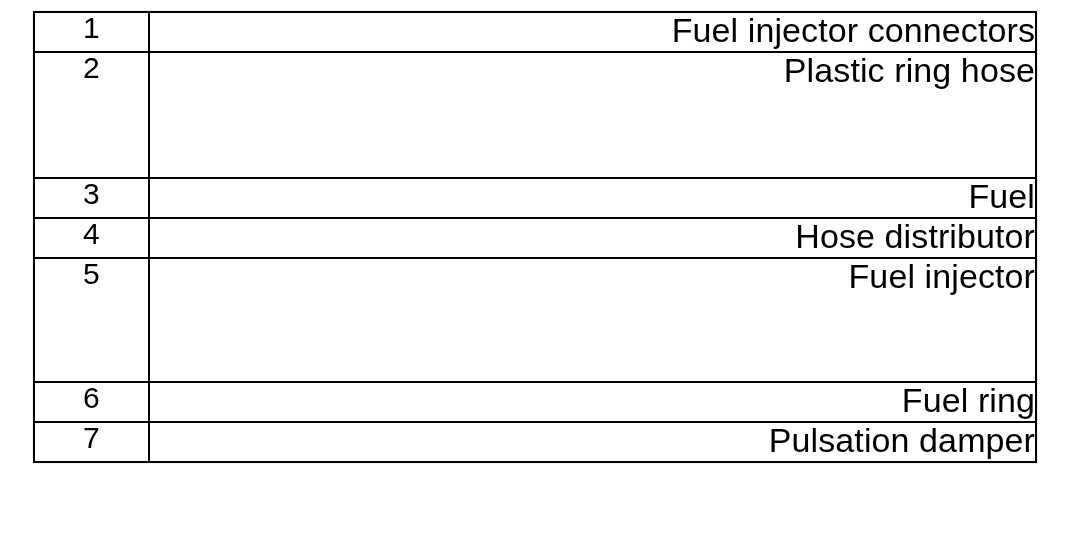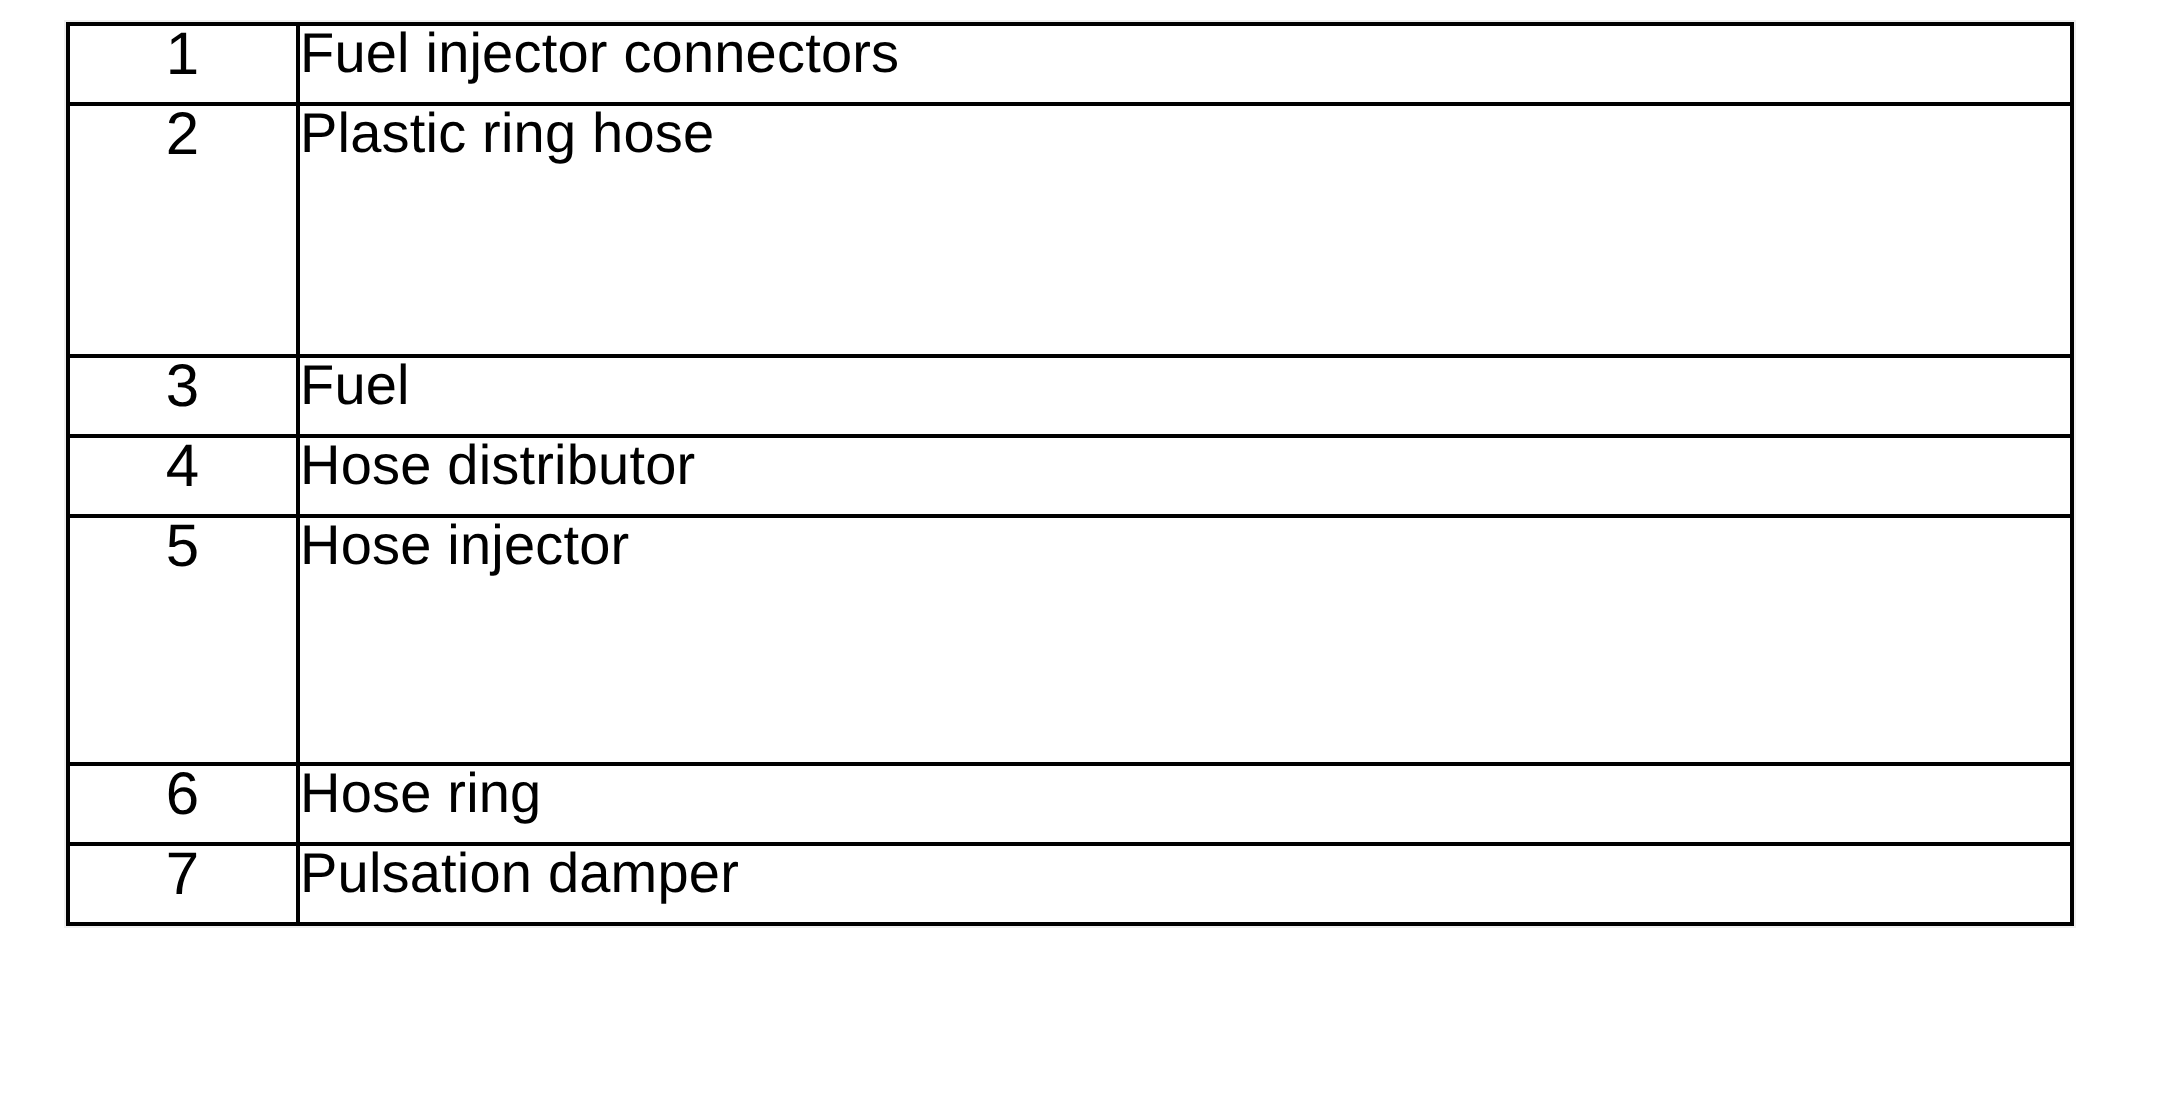--- a/index.html
+++ b/index.html
@@ -46,22 +46,22 @@
 
   .cell-num {
     text-align: center;
     font-size: 30px;
     line-height: 1;
     padding-top: 9px;
     letter-spacing: 0.5px;
   }
 
   .cell-label {
-    text-align: left;
-    font-size: 28px;
+    text-align: right;
+    font-size: 34px;
     line-height: 1;
     padding-top: 9px;
     padding-left: 15px;
     letter-spacing: 0.1px;
     border-radius: 15px;
   }
 
   
   tr.row-h-short  td { height: 38px; }
   tr.row-h-tall   td { height: 124px; }
@@ -99,26 +99,26 @@
         <td class="cell-label">Fuel</td>
       </tr>
 
       <tr class="row-h-short">
         <td class="cell-num">4</td>
         <td class="cell-label">Hose distributor</td>
       </tr>
 
       <tr class="row-h-tall2">
         <td class="cell-num">5</td>
-        <td class="cell-label">Hose injector</td>
+        <td class="cell-label">Fuel injector</td>
       </tr>
 
       <tr class="row-h-short">
         <td class="cell-num">6</td>
-        <td class="cell-label">Hose ring</td>
+        <td class="cell-label">Fuel ring</td>
       </tr>
 
       <tr class="row-h-short">
         <td class="cell-num">7</td>
         <td class="cell-label">Pulsation damper</td>
       </tr>
 
     </tbody>
   </table>
 

